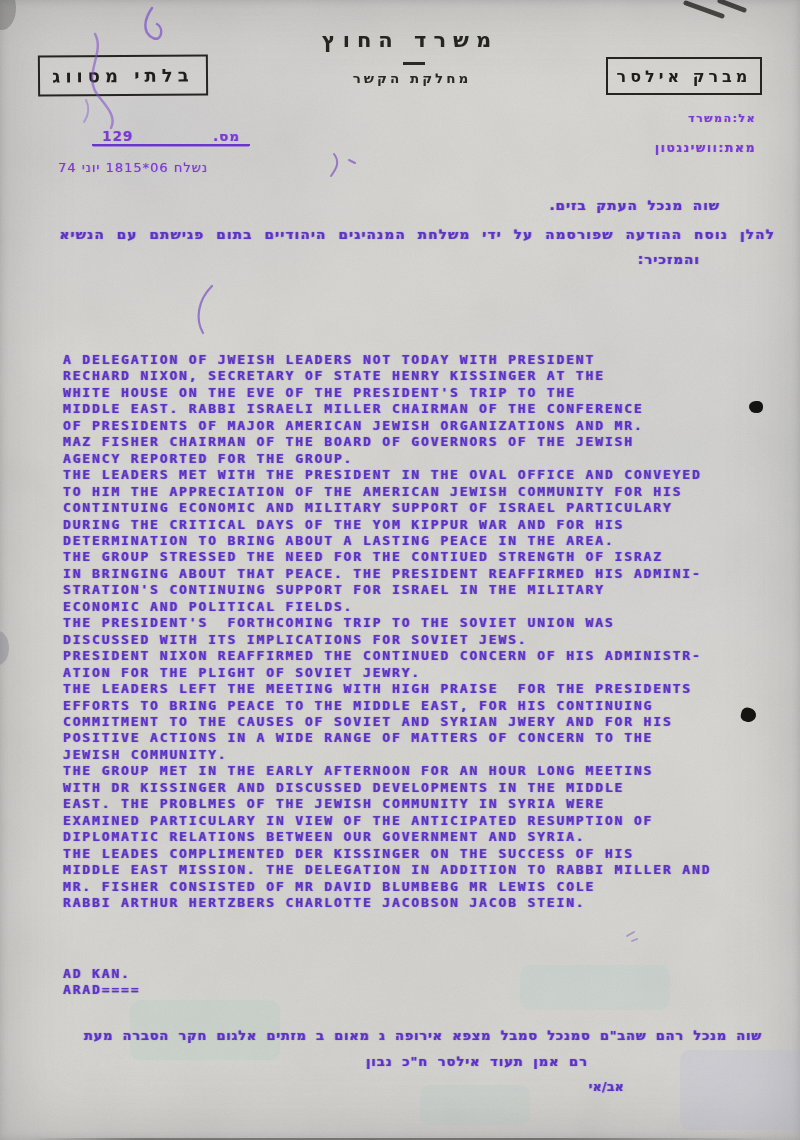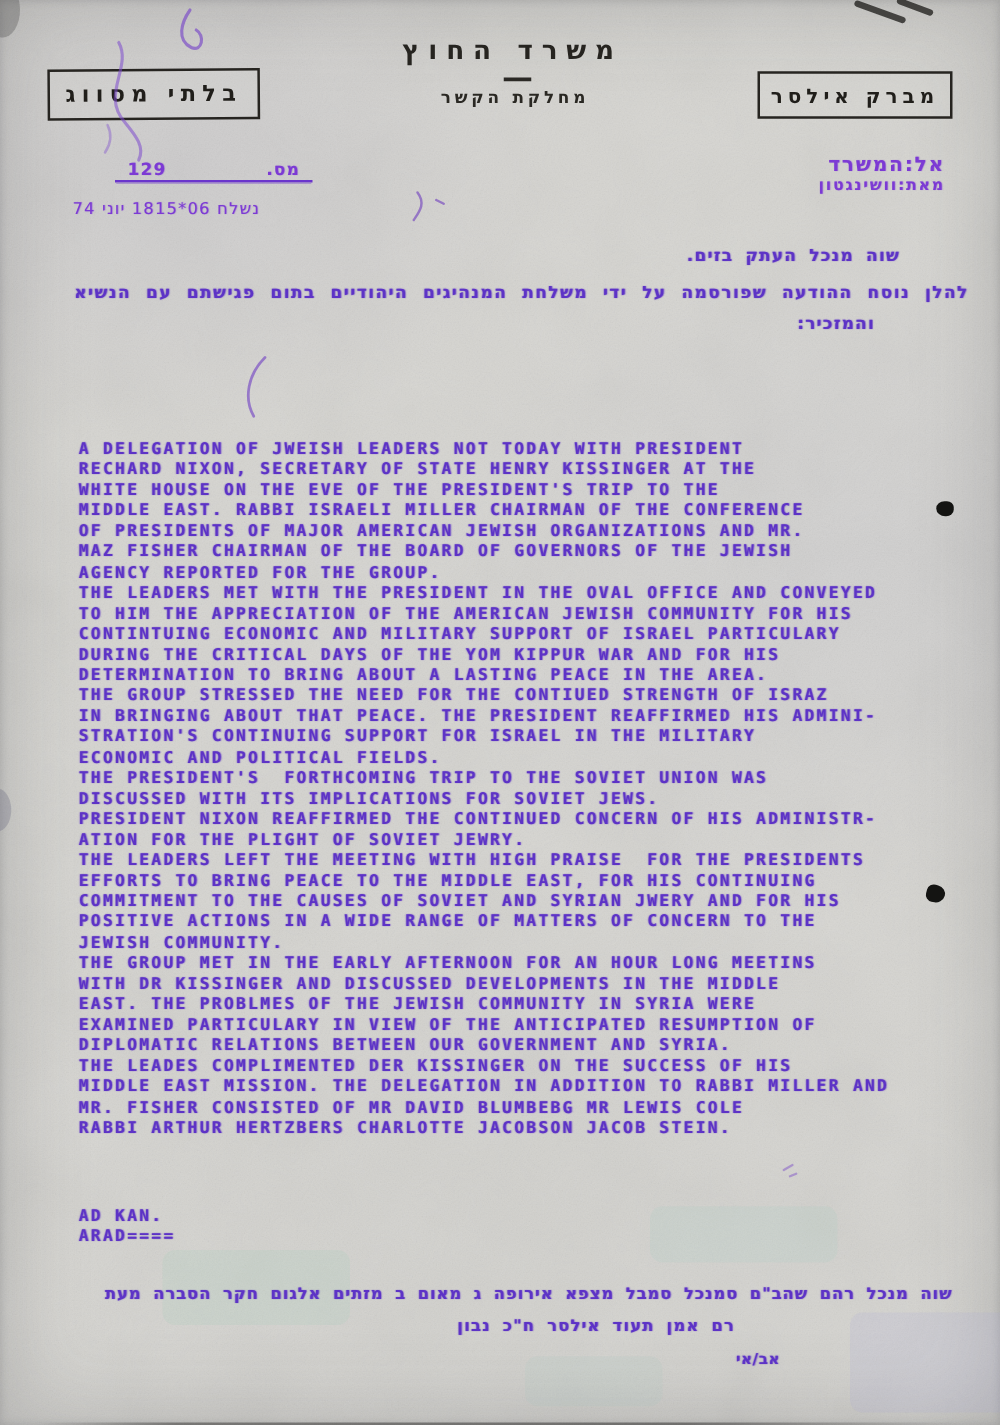--- a/index.html
+++ b/index.html
@@ -25,21 +25,21 @@
 
   .stampbox{position:absolute;border:2.5px solid #262420;color:#201e1a;font-weight:bold;
     display:flex;align-items:center;justify-content:center;background:rgba(215,214,210,.25);}
   .stamp-left{left:38px;top:55px;width:166px;height:37px;font-size:18px;letter-spacing:5px;transform:rotate(-.4deg);}
   .stamp-right{left:606px;top:57px;width:152px;height:34px;font-size:16px;letter-spacing:4px;}
 
   
   .tx{color:#5d33c6;text-shadow:.7px 0 .9px rgba(93,51,198,.55), -.6px 0 .9px rgba(93,51,198,.40);}
   .tx-bright{color:#7c3ad4;text-shadow:.6px 0 .8px rgba(124,58,212,.55);}
 
-  .meta-to{position:absolute;top:122px;right:44px;font-size:16px;font-weight:bold;letter-spacing:1.5px;direction:rtl;}
+  .meta-to{position:absolute;top:112px;right:44px;font-size:11px;font-weight:bold;letter-spacing:1.5px;direction:rtl;}
   .meta-from{position:absolute;top:140px;right:44px;font-size:12.5px;font-weight:bold;letter-spacing:1.5px;direction:rtl;}
   .meta-num{position:absolute;top:128px;left:92px;width:158px;direction:rtl;display:flex;
     justify-content:space-between;padding:0 10px;box-sizing:border-box;
     font-size:13.5px;font-weight:bold;letter-spacing:1px;
     border-bottom:2.5px solid #6a35cc;box-shadow:0 2px 0 -1px rgba(106,53,204,.45);}
   .meta-sent{position:absolute;top:160px;left:58px;font-size:13px;font-weight:normal;letter-spacing:1px;direction:rtl;}
 
   .intro1{position:absolute;top:197px;right:80px;font-size:13.5px;font-weight:bold;letter-spacing:1px;word-spacing:4px;direction:rtl;}
   .intro2{position:absolute;top:226px;right:25px;font-size:13.5px;font-weight:bold;letter-spacing:1.2px;word-spacing:6px;direction:rtl;white-space:nowrap;}
   .intro3{position:absolute;top:251px;right:100px;font-size:13.5px;font-weight:bold;letter-spacing:1px;direction:rtl;}

